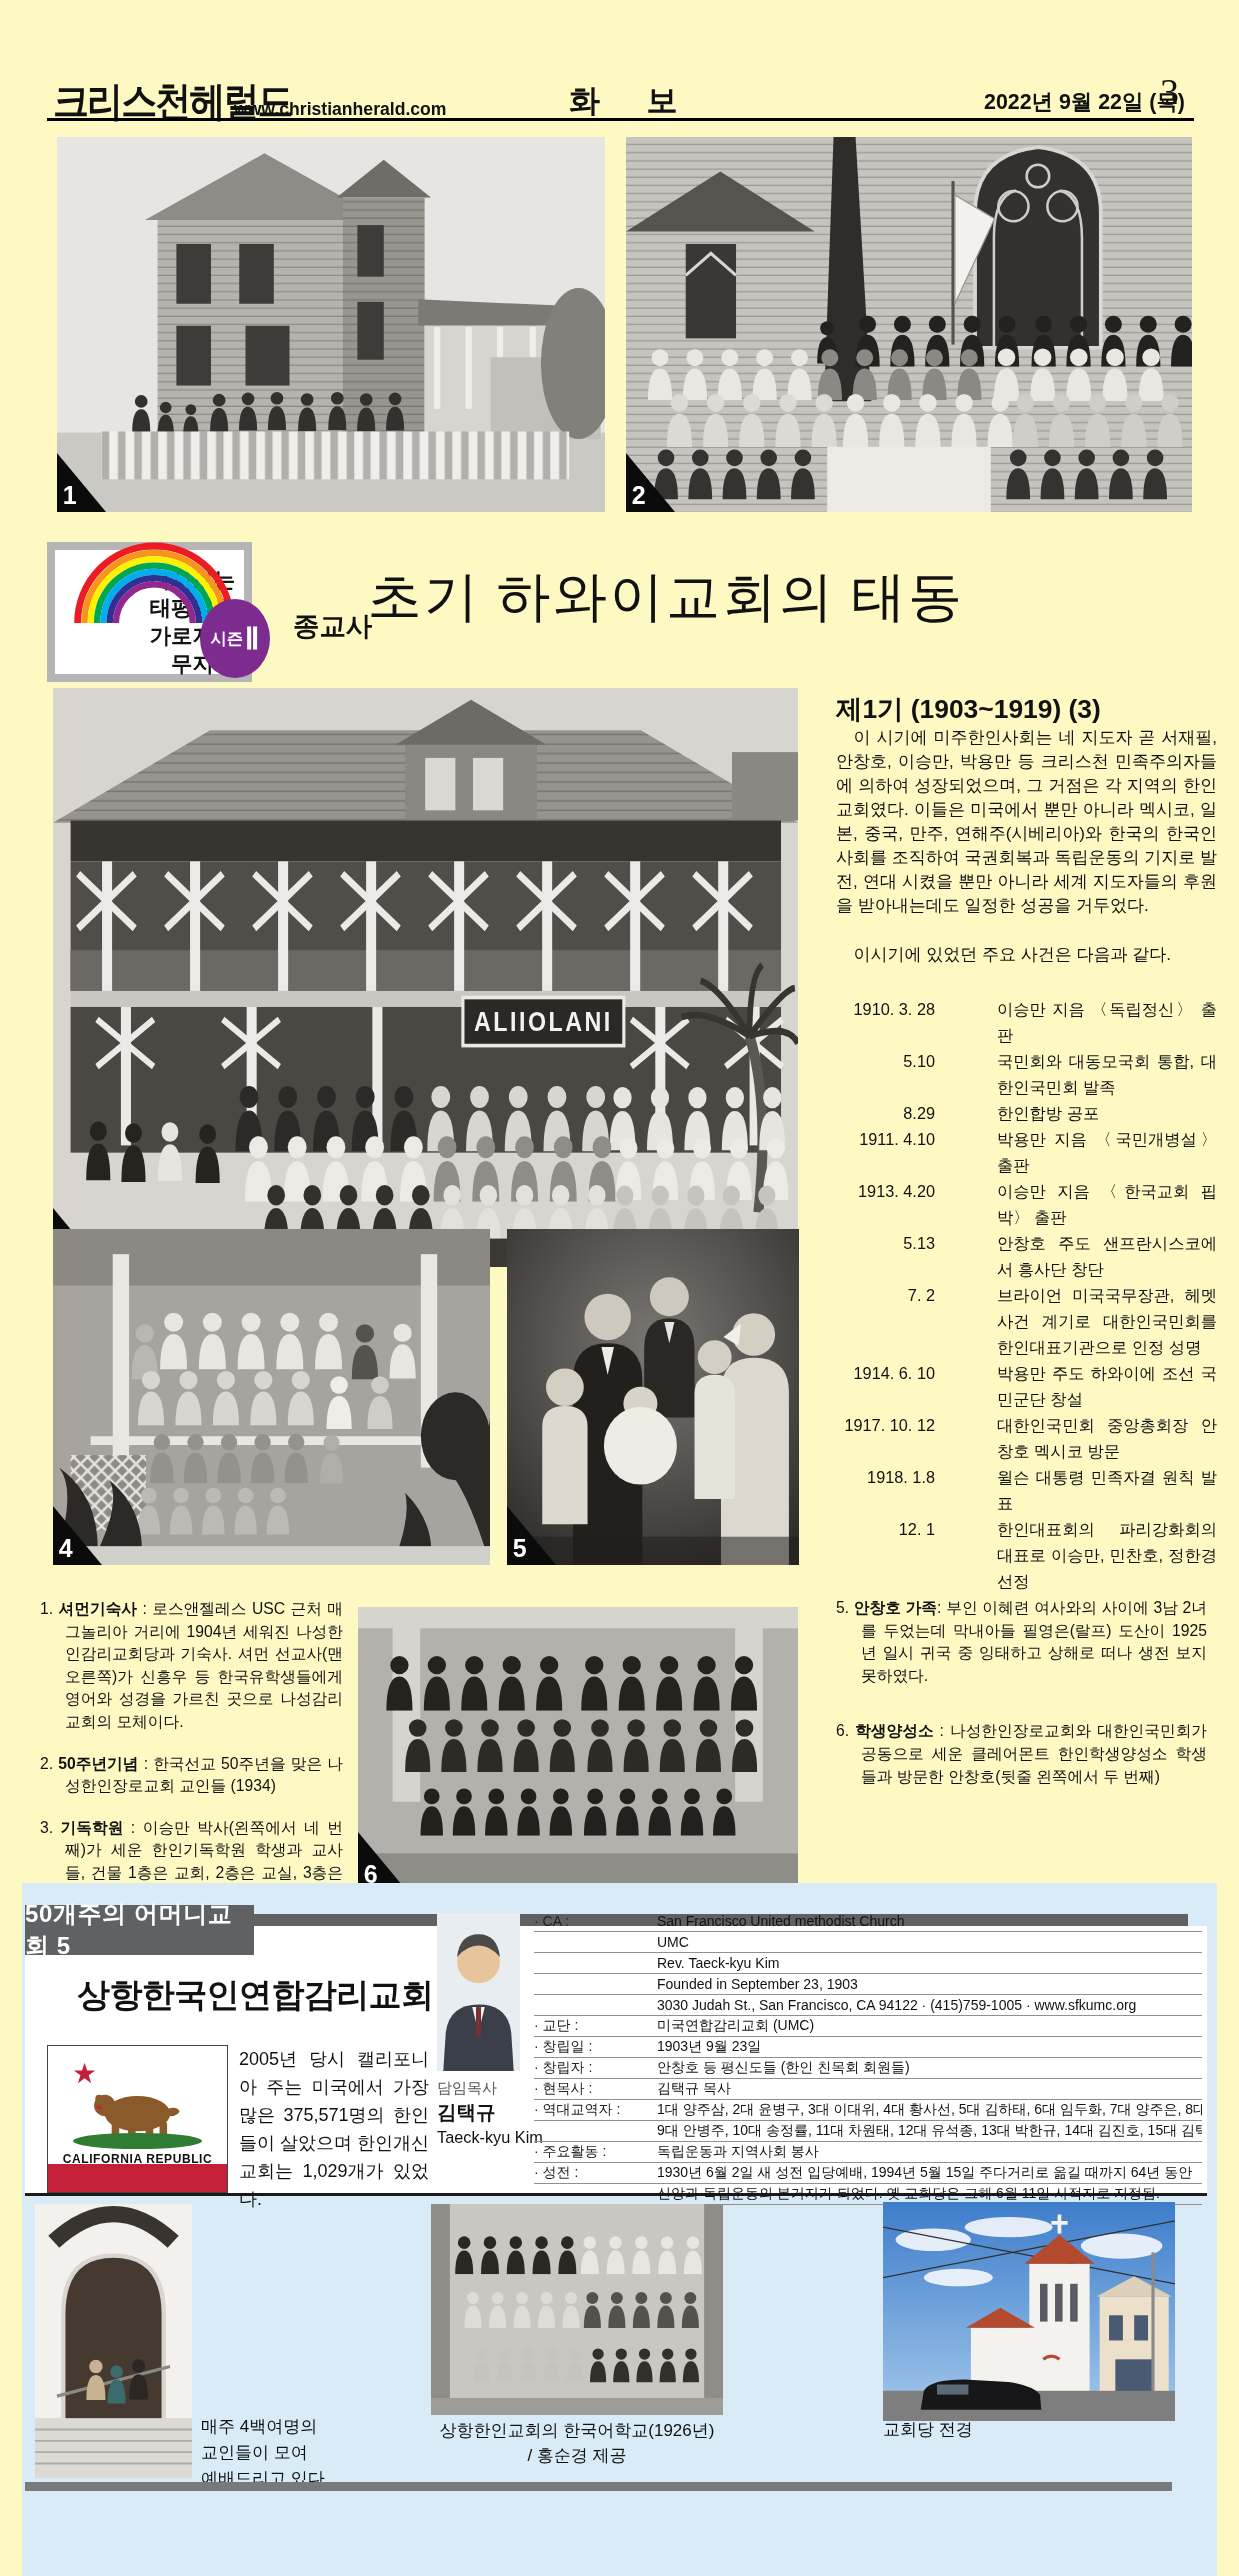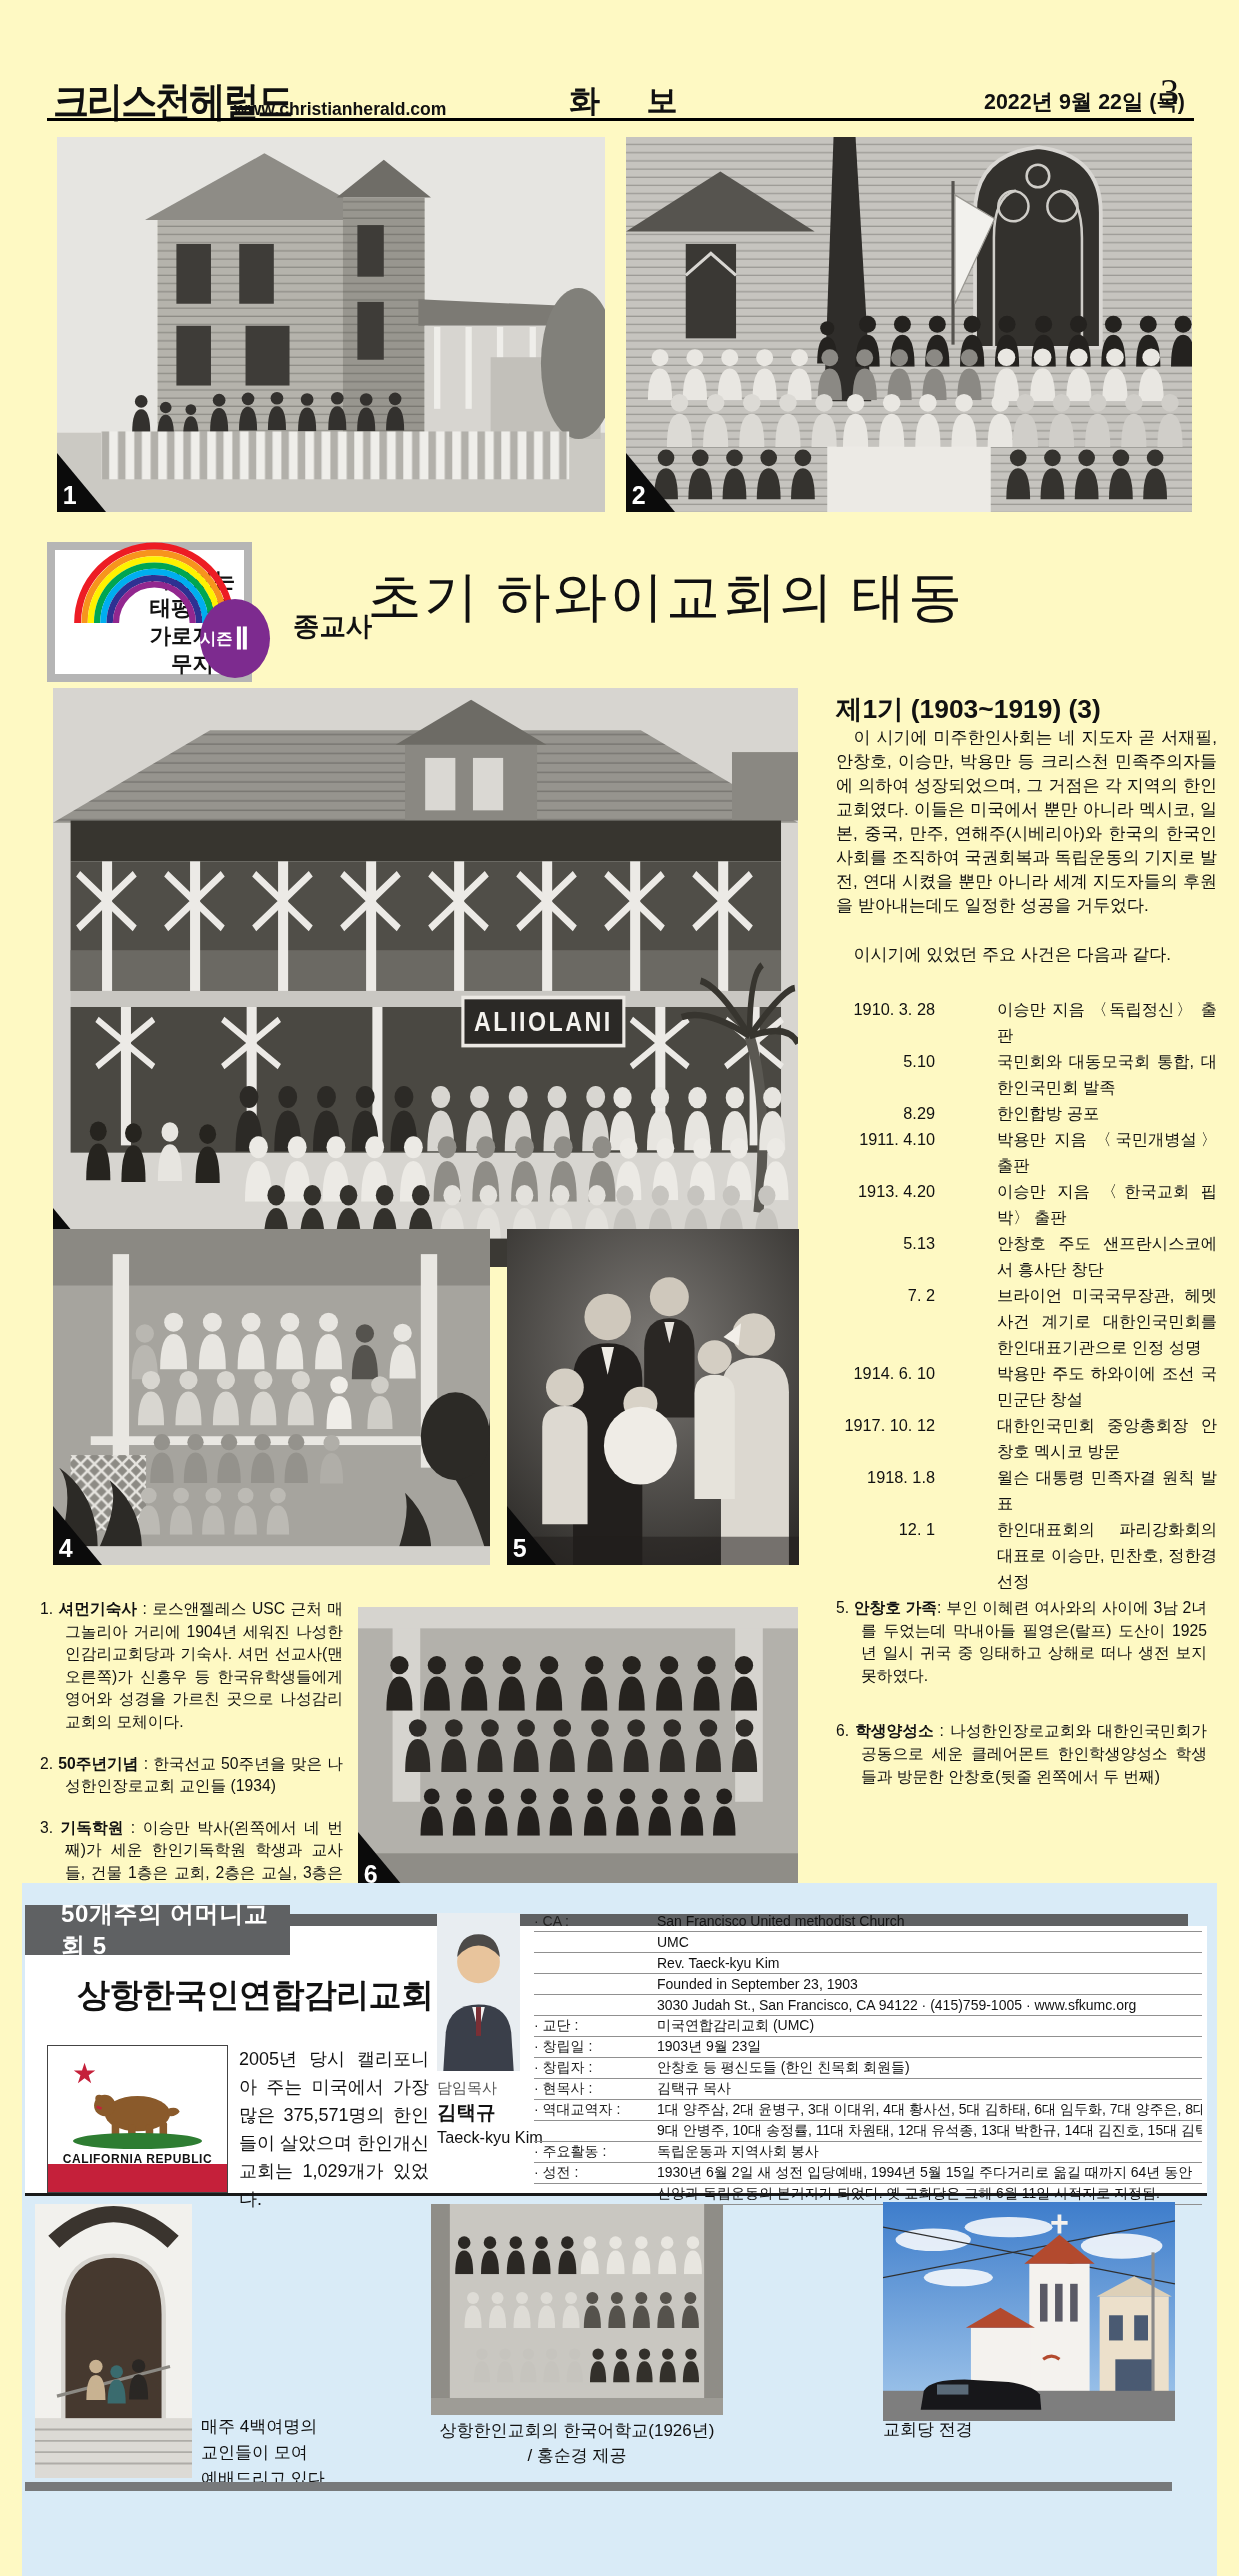--- a/index.html
+++ b/index.html
@@ -20,21 +20,21 @@
   .photo svg{display:block;width:100%;height:100%;}
   .badge{position:absolute;left:0;bottom:0;width:49px;height:59px;background:#0b0b0b;
          clip-path:polygon(0 0,100% 100%,0 100%);}
   .badge span{position:absolute;left:5.7px;bottom:2.5px;color:#fff;font-size:25px;font-weight:700;}
 
   
   .series-box{left:47px;top:542px;width:189px;height:124px;border:8.2px solid #b5b5b5;background:#fff;}
   .series-lines{position:absolute;right:8.8px;top:16.3px;text-align:right;font-size:21.4px;font-weight:800;line-height:28px;color:#121212;}
   .rainbow{left:60px;top:527px;width:200px;height:96px;pointer-events:none;}
   .season{left:200px;top:599px;width:70px;height:79px;background:#7d2b8f;border-radius:50%;
-          color:#fff;display:flex;align-items:center;gap:1.9px;}
+          color:#fff;display:flex;align-items:center;justify-content:center;gap:1.9px;}
   .season .s1{font-size:16.3px;font-weight:700;}
   .season .s2{font-size:30px;font-weight:700;font-family:"Liberation Serif",serif;}
   .category{left:293px;top:609px;font-size:26.4px;font-weight:800;}
 
   .main-title{left:270px;top:561px;width:792px;text-align:center;font-size:54px;font-weight:400;
               letter-spacing:2.5px;font-family:"Liberation Serif","DejaVu Serif",serif;}
 
   
   .article-col{left:836px;top:693px;width:381px;}
   .article-col h2{margin:0;font-size:26.4px;line-height:33px;font-weight:800;}
@@ -52,21 +52,21 @@
   .caps-left{left:40px;top:1598px;width:303px;}
   .caps-right{left:836px;top:1597px;width:371px;}
   .cap-item{padding-left:25px;text-indent:-25px;margin-bottom:19px;}
   .caps-right .cap-item{margin-bottom:33px;}
   .cap-title{font-weight:800;}
 
   
   .blue-sec{left:22px;top:1883px;width:1195px;height:693px;background:#d9ebf7;}
   .banner-bar{left:25px;top:1914px;width:1163px;height:12.6px;background:#5f6163;}
   .banner{left:25px;top:1905px;width:229px;height:50px;background:#5f6163;color:#fff;
-          display:flex;align-items:center;justify-content:center;font-size:24px;font-weight:800;letter-spacing:0.6px;padding-left:36px;}
+          display:flex;align-items:center;justify-content:center;font-size:24px;font-weight:800;letter-spacing:0.6px;}
   .white-panel{left:25px;top:1926px;width:1182px;height:267px;background:#fff;border-bottom:3.1px solid #1a1a1a;}
   .church-name{left:77px;top:1973px;font-size:33px;font-weight:900;letter-spacing:-0.6px;}
 
   .flag{left:47px;top:2045px;width:179px;height:146px;background:#fff;border:1.3px solid #444;}
   .flag .star{position:absolute;left:24px;top:14px;font-size:28px;color:#c5203a;line-height:1;}
   .flag .grass{position:absolute;left:25px;top:87px;width:129px;height:16.3px;background:#2e7d32;border-radius:50%;}
   .flag .flabel{position:absolute;left:0;top:106px;width:100%;text-align:center;font-size:12px;font-weight:800;letter-spacing:0.6px;color:#111;}
   .flag .stripe{position:absolute;left:0;bottom:0;width:100%;height:28px;background:#c5203a;}
   .flag svg.bear{position:absolute;left:36px;top:33px;width:107px;height:63px;}
 

